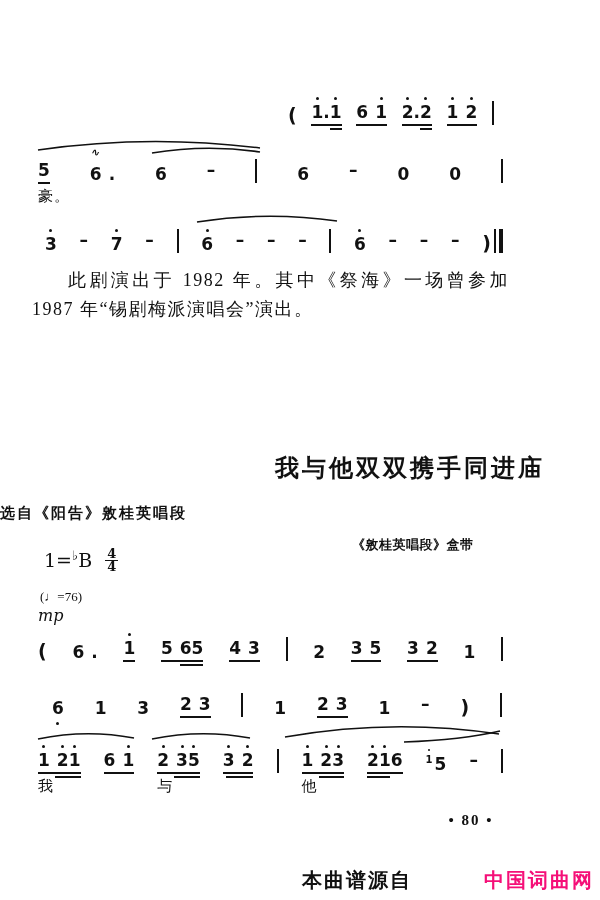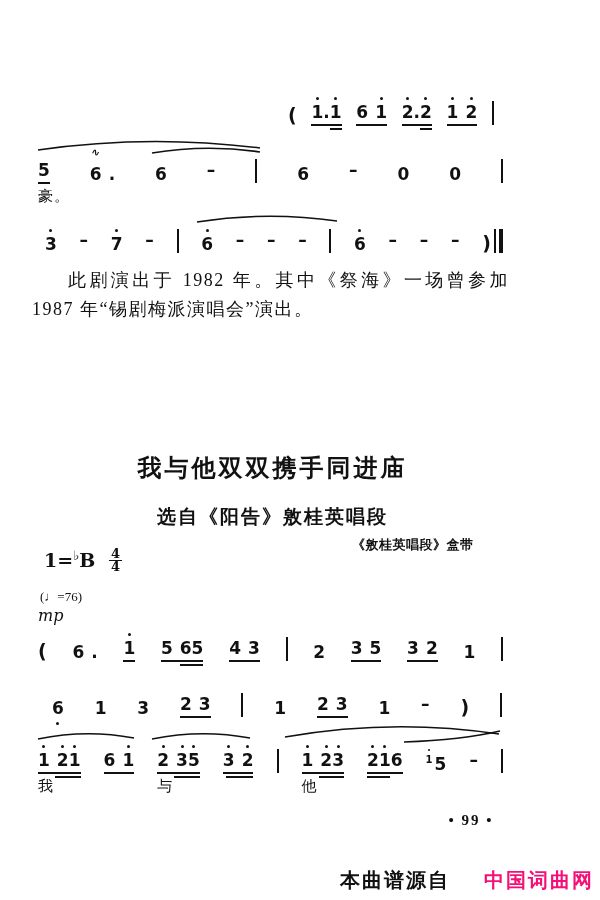--- a/index.html
+++ b/index.html
@@ -2,26 +2,26 @@
 <html><head>
 <meta charset="utf-8">
 <style>
   html,body{margin:0;padding:0;background:#e8e8e8;}
   .page{position:relative;width:600px;height:900px;background:#ffffff;overflow:hidden;
         font-family:"Liberation Serif",serif;color:#111;}
   
   .paras{position:absolute;top:266px;left:32px;width:477px;}
   .paras p{margin:0;text-indent:2em;font-size:18px;line-height:29px;
            text-align:justify;letter-spacing:1.5px;font-weight:500;}
-  .title{position:absolute;top:452px;left:0;width:545px;text-align:center;
+  .title{position:absolute;top:452px;left:0;width:545px;text-align:right;
          font-size:24px;font-weight:bold;letter-spacing:3px;}
-  .subtitle{position:absolute;top:504px;left:0;width:545px;text-align:center;
-            font-size:19px;font-weight:bold;letter-spacing:2px;}
+  .subtitle{position:absolute;top:504px;left:0;width:545px;
+            font-size:15px;font-weight:bold;letter-spacing:2px;}
   
-  .keysig{position:absolute;top:548px;left:44px;font-size:19px;font-weight:bold;
+  .keysig{position:absolute;top:548px;left:44px;font-size:19px;font-weight:normal;
           font-family:"DejaVu Serif",serif;}
   .keysig sup{font-size:13px;}
   .meter{display:inline-block;text-align:center;vertical-align:-4px;margin-left:7px;}
   .meter b{display:block;font-size:13px;line-height:12px;padding:0 2px;}
   .meter b:first-child{border-bottom:1.5px solid #111;}
   .tempo{position:absolute;top:589px;left:40px;font-size:13px;font-weight:normal;}
   .dyn{position:absolute;top:606px;left:38px;font-size:16px;font-weight:normal;
        font-style:italic;font-family:"DejaVu Serif",serif;}
   .credits{position:absolute;top:535px;left:352px;width:166px;font-size:13px;
            font-weight:bold;line-height:20px;letter-spacing:0.5px;}
@@ -46,21 +46,21 @@
   .lyr{position:absolute;top:27px;left:0;font-size:15px;font-weight:normal;
        font-family:"Liberation Serif",serif;white-space:nowrap;letter-spacing:1px;}
   .grace{font-size:10px;position:relative;top:-9px;margin-right:2px;}
   .grace i.da{top:-6px;width:2.5px;height:2.5px;}
   .slur{position:absolute;pointer-events:none;}
   .slur path{fill:none;stroke:#111;stroke-width:1.6px;}
   
   .pagenum{position:absolute;top:812px;left:440px;width:62px;text-align:center;
            font-size:15px;font-weight:bold;letter-spacing:2px;}
   .footer{position:absolute;top:867px;left:0;width:594px;display:flex;
-          justify-content:flex-end;gap:34px;font-size:20px;font-weight:bold;
+          justify-content:flex-end;gap:26px;font-size:20px;font-weight:bold;
           letter-spacing:2px;font-family:"Liberation Sans",sans-serif;}
 </style>
 </head>
 <body>
 
 <div class="page">
 
   <div class="mline" style="top:96px;left:288px;width:206px;">
       <span class="par">(</span>
       <span class="tok ul1">
@@ -307,19 +307,19 @@
         <i class="ul2" style="width: 65%; left: 0px;"></i>
       </span>
       <span class="tok">
         <span class="grace"><span class="ch">1<i class="da"></i></span></span>
         <span class="ch">5</span>
       </span>
       <span class="dash">–</span>
       <span class="bar"></span>
     </div>
 
-  <div class="pagenum">• 99 •</div>
+  <div class="pagenum">• 80 •</div>
   <div class="footer">
     <span>本曲谱源自</span>
-    <span id="siteName" style="color: rgb(245, 15, 120);">中国词曲网</span>
+    <span id="siteName" style="color: rgb(245, 15, 120); margin-left: 46px;">中国词曲网</span>
   </div>
 
 </div>
 
 </body></html>

